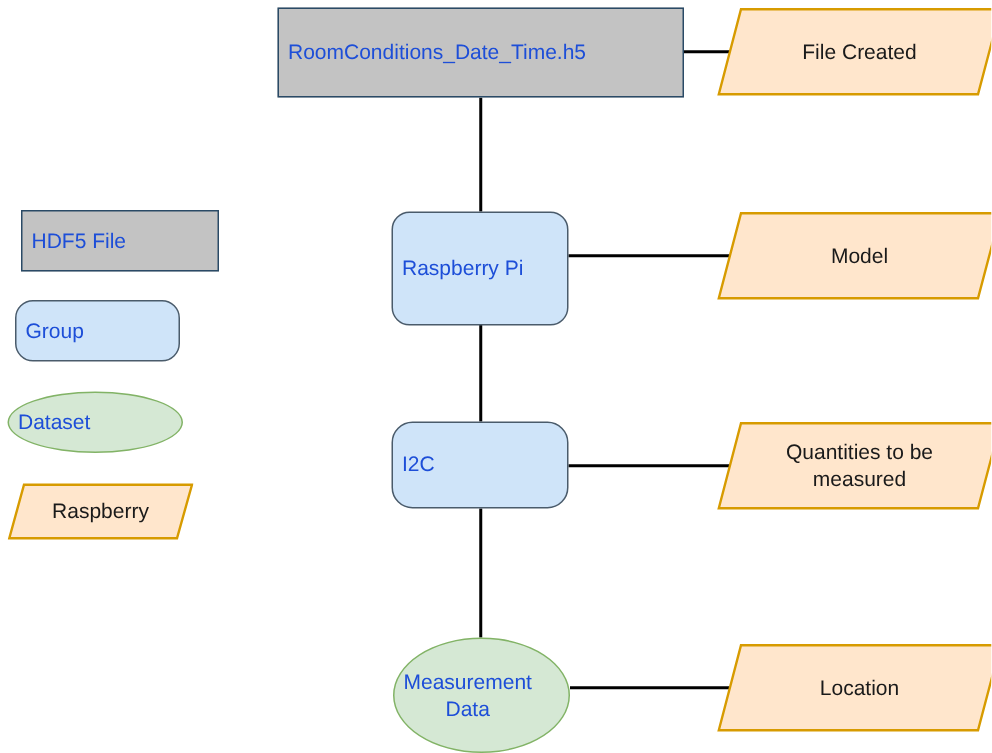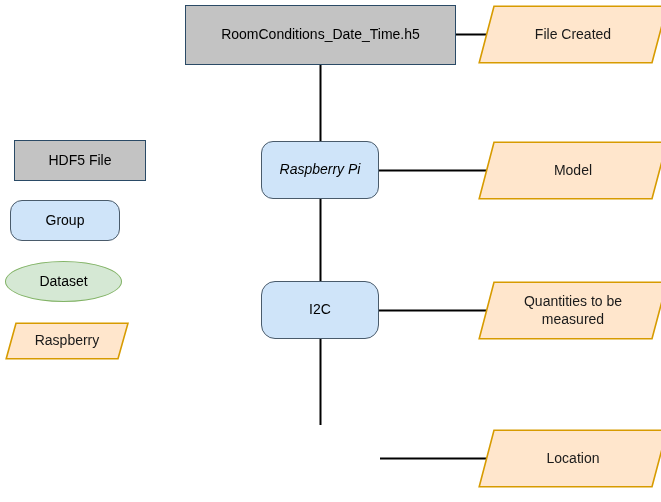--- a/index.html
+++ b/index.html
@@ -26,23 +26,23 @@
     width: 661px;
     height: 502px;
     pointer-events: none;
   }
   
   .node {
     position: absolute;
     box-sizing: border-box;
     display: flex;
     align-items: center;
-    justify-content: center;
+    justify-content: flex-start;
     text-align: center;
-    color: #000000;
+    color: #1d4ed8;
     font-size: 14px;
     line-height: 1.22;
   }
   .node .lbl {
     display: block;
     white-space: pre-line;
     padding: 0 6px;
   }
   
   .shape-file {
@@ -115,28 +115,32 @@
 
     <line x1="379" y1="310.5" x2="494" y2="310.5" stroke="#000000" stroke-width="2"></line>
 
     <line x1="380" y1="458.5" x2="494" y2="458.5" stroke="#000000" stroke-width="2"></line>
   </svg>
 
   <div class="node shape-file" style="left:185px; top:5px; width:271px; height:60px;">
     <span class="lbl">RoomConditions_Date_Time.h5</span>
   </div>
 
-  <div class="node shape-group" style="left:261px; top:141px; width:118px; height:58px;font-style:italic;">
+  <div class="node shape-group" style="left:261px; top:141px; width:118px; height:76px;">
     <span class="lbl">Raspberry Pi</span>
   </div>
 
   <div class="node shape-group" style="left:261px; top:281px; width:118px; height:58px;border-radius:14px;">
     <span class="lbl">I2C</span>
   </div>
 
+  <div class="node shape-dataset" style="left:262px; top:425px; width:118px; height:77px;">
+    <span class="lbl">Measurement
+Data</span>
+  </div>
 
   <div class="para-wrap" style="left:478px; top:5px; width:190px; height:59px;">
     <svg width="190" height="59" viewBox="0 0 190 59">
       <polygon points="16,1.2 189,1.2 174,57.8 1.2,57.8" fill="#ffe6cc" stroke="#d79b00" stroke-width="1.6"></polygon>
     </svg>
     <div class="para-text">File Created</div>
   </div>
 
   <div class="para-wrap" style="left:478px; top:141px; width:190px; height:59px;">
     <svg width="190" height="59" viewBox="0 0 190 59">

